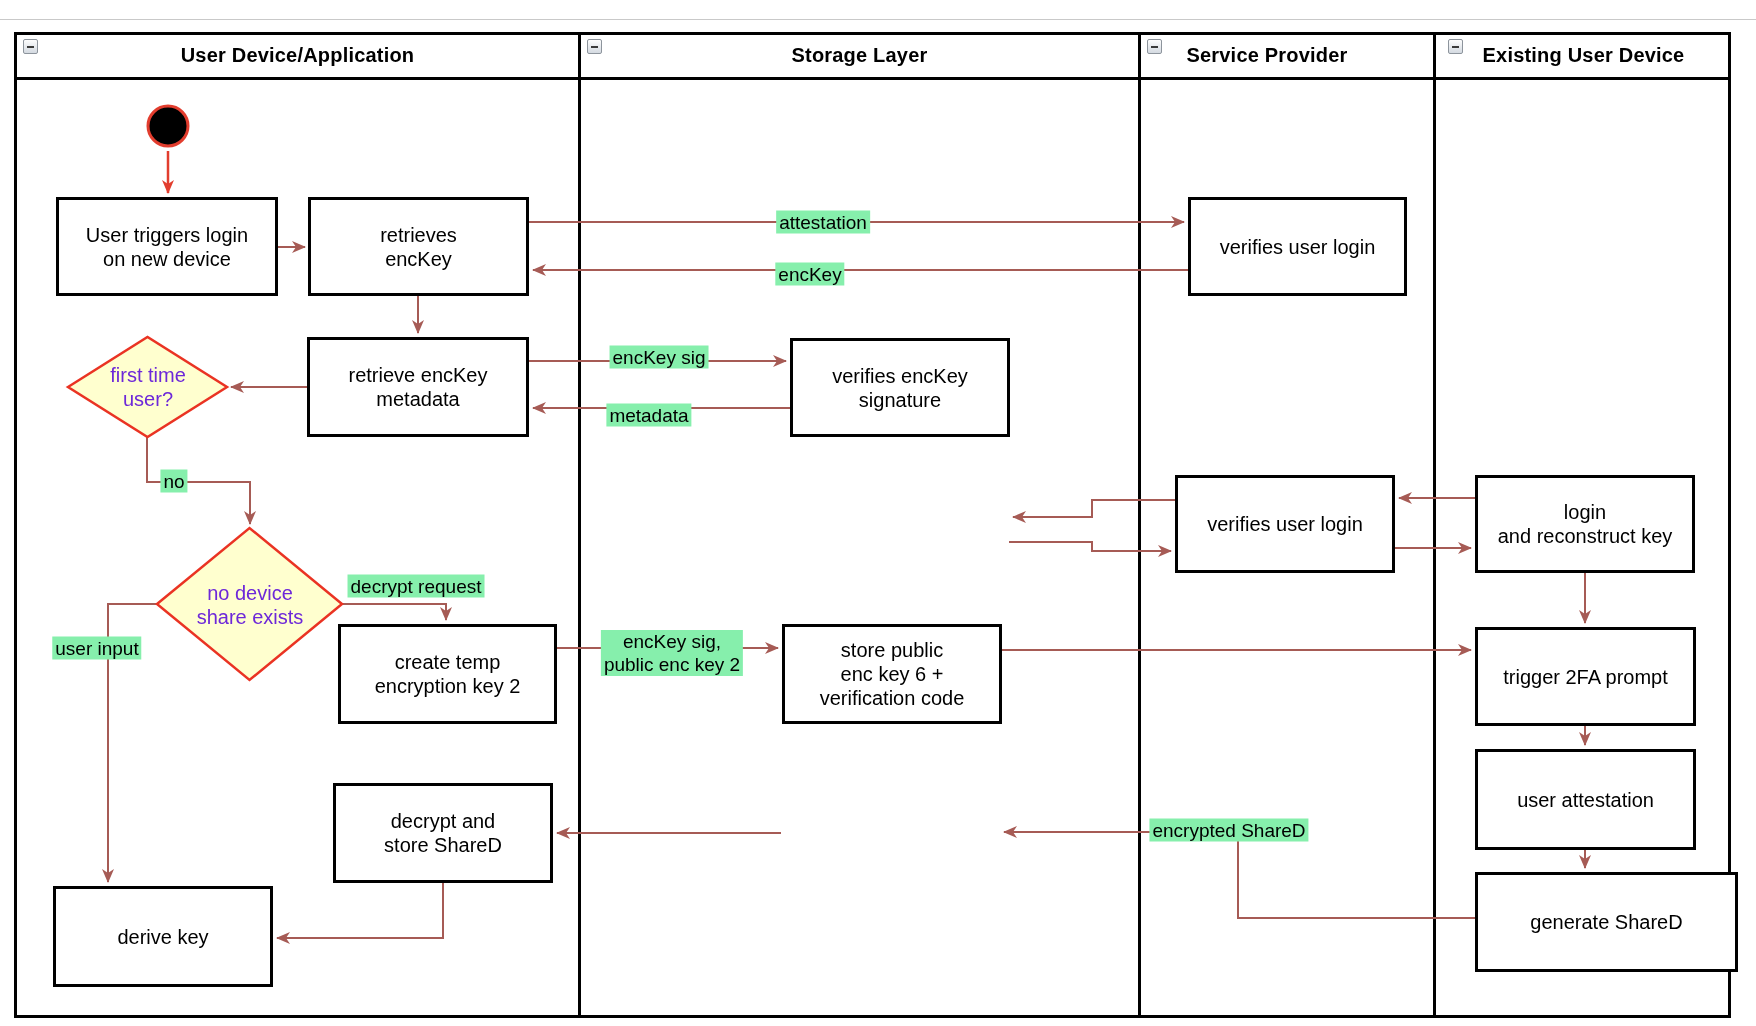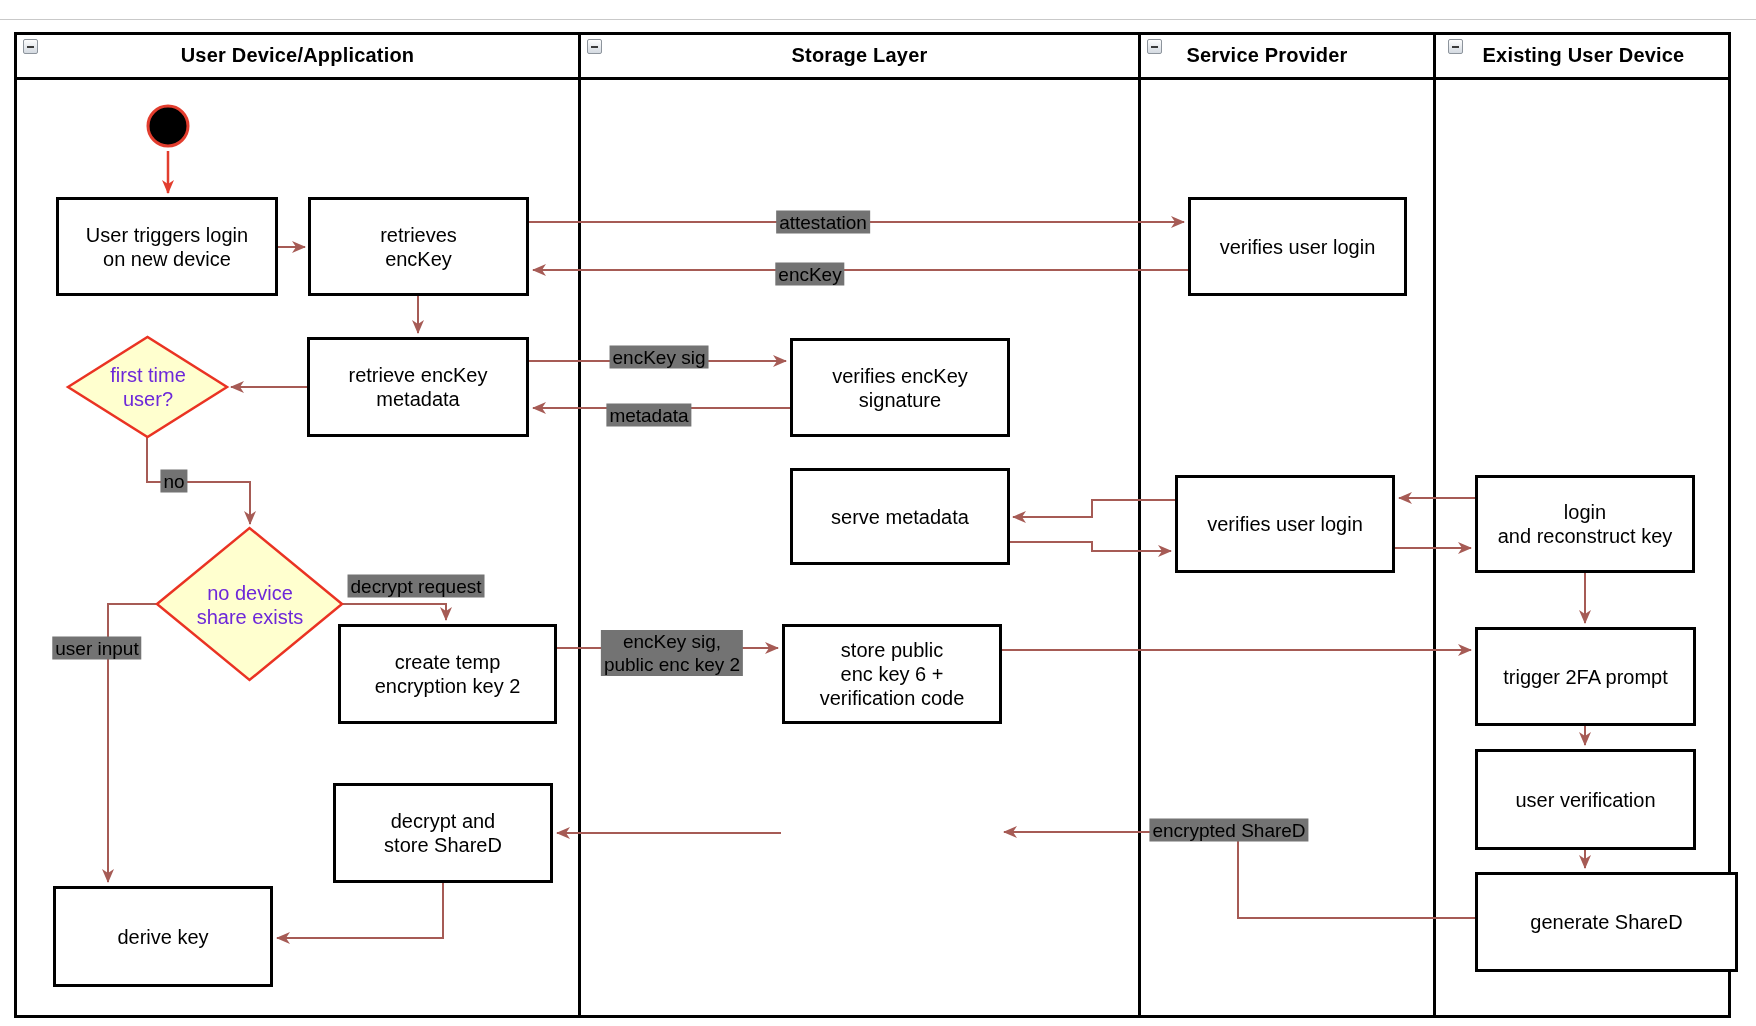--- a/index.html
+++ b/index.html
@@ -29,21 +29,21 @@
     position:absolute;background:#fff;border:3px solid #000;box-sizing:border-box;
     display:flex;align-items:center;justify-content:center;text-align:center;
     font-size:20px;line-height:24px;color:#000;white-space:pre-line;z-index:5;
   }
   .dlabel{
     position:absolute;transform:translate(-50%,-50%);text-align:center;
     font-size:20px;line-height:24px;color:#6d28d9;white-space:pre-line;z-index:6;
   }
   .elabel{
     position:absolute;transform:translate(-50%,-50%);text-align:center;
-    font-size:19px;line-height:23px;color:#000;background:#737373;padding:0 3px;
+    font-size:19px;line-height:23px;color:#000;background:#86efac;padding:0 3px;
     white-space:pre-line;z-index:6;
   }
 </style>
 </head>
 <body>
 
 <div id="stage">
 
   <div class="frame"></div>
   <div class="vline" style="left:578px"></div>
@@ -118,32 +118,31 @@
   <div class="node" style="left:307px;top:317px;width:222px;height:100px">retrieve encKey
 metadata</div>
   <div class="node" style="left:338px;top:604px;width:219px;height:100px">create temp
 encryption key 2</div>
   <div class="node" style="left:53px;top:866px;width:220px;height:101px">derive key</div>
   <div class="node" style="left:333px;top:763px;width:220px;height:100px">decrypt and
 store ShareD</div>
 
   <div class="node" style="left:790px;top:318px;width:220px;height:99px">verifies encKey
 signature</div>
-  <div class="node" style="left:790px;top:448px;width:220px;height:97px">serve metadata</div>
   <div class="node" style="left:782px;top:604px;width:220px;height:100px">store public
 enc key 6 +
 verification code</div>
 
   <div class="node" style="left:1188px;top:177px;width:219px;height:99px">verifies user login</div>
   <div class="node" style="left:1175px;top:455px;width:220px;height:98px">verifies user login</div>
 
   <div class="node" style="left:1475px;top:455px;width:220px;height:98px">login
 and reconstruct key</div>
   <div class="node" style="left:1475px;top:607px;width:221px;height:99px">trigger 2FA prompt</div>
-  <div class="node" style="left:1475px;top:729px;width:221px;height:101px">user verification</div>
+  <div class="node" style="left:1475px;top:729px;width:221px;height:101px">user attestation</div>
   <div class="node" style="left:1475px;top:852px;width:263px;height:100px">generate ShareD</div>
 
   <div class="dlabel" style="left:148px;top:367px">first time
 user?</div>
   <div class="dlabel" style="left:250px;top:585px">no device
 share exists</div>
 
   <div class="elabel" style="left:823px;top:202px">attestation</div>
   <div class="elabel" style="left:810px;top:254px">encKey</div>
   <div class="elabel" style="left:659px;top:337px">encKey sig</div>

